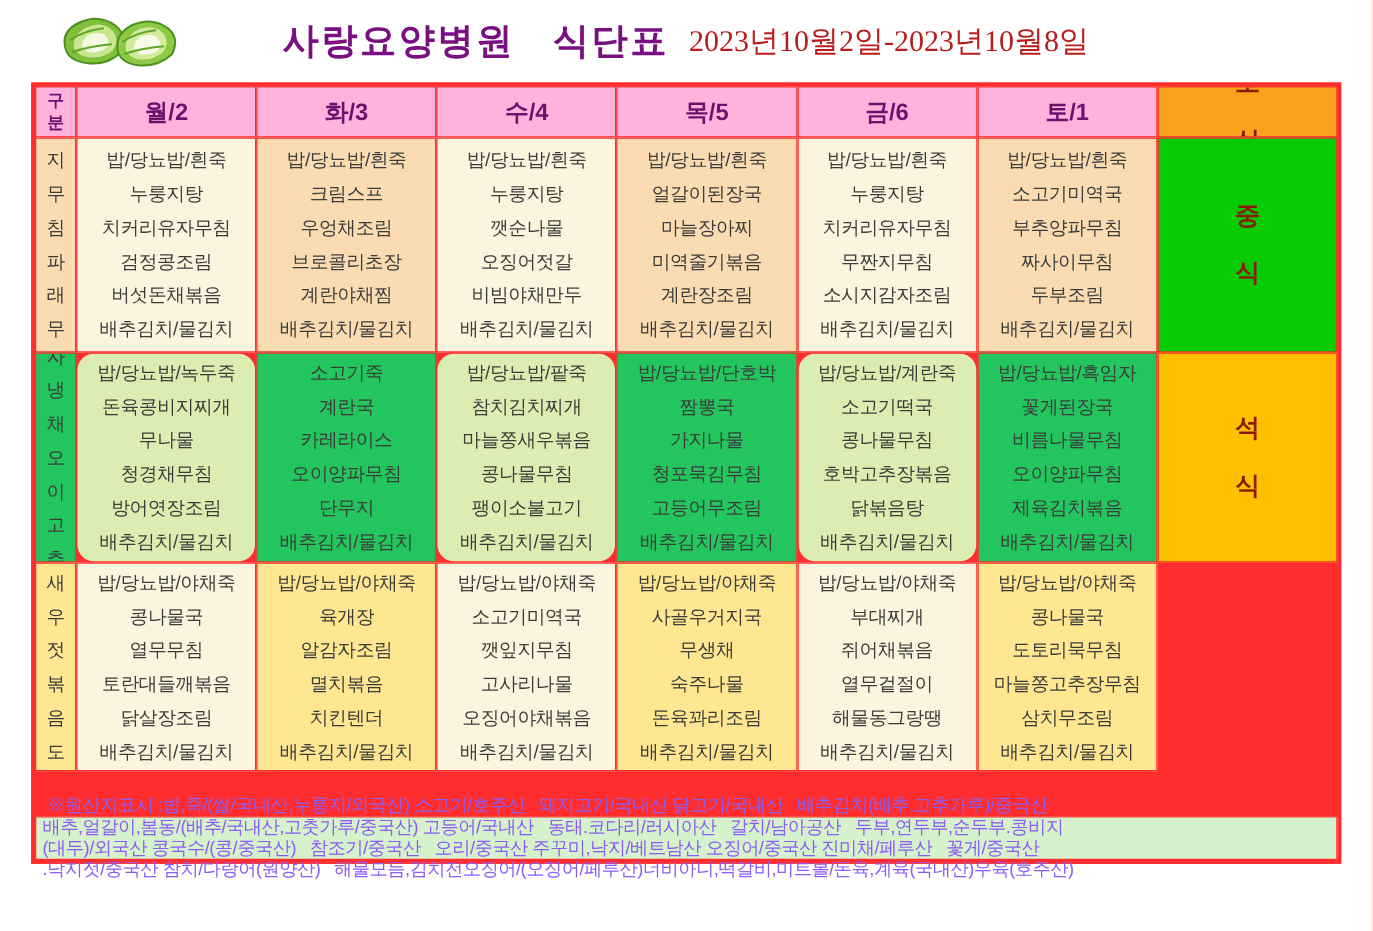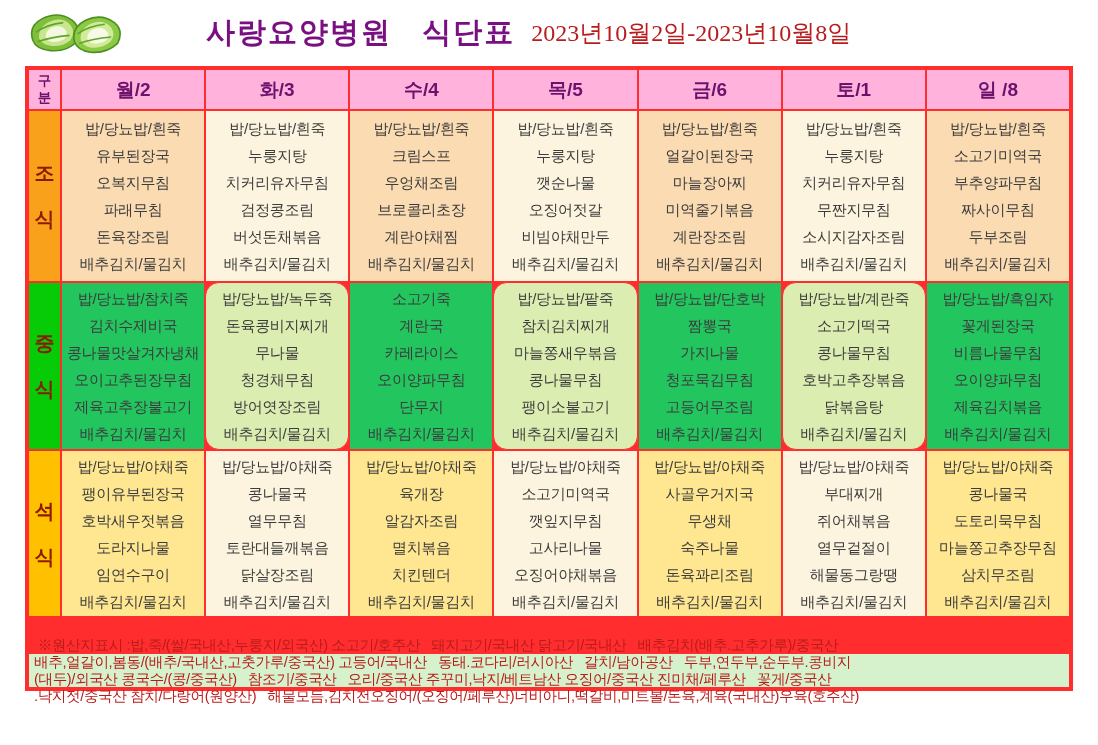--- a/index.html
+++ b/index.html
@@ -1,21 +1,21 @@
 <!DOCTYPE html>
 <html><head>
 <meta charset="utf-8">
 <style>
   html,body{margin:0;padding:0;background:#ffffff;}
   .page{
     width:1098px;height:745px;background:#ffffff;position:relative;
     font-family:"Liberation Sans", sans-serif;overflow:hidden;
   }
   
-  .top-header{height:66px;display:flex;align-items:center;padding-left:28px;box-sizing:border-box;}
+  .top-header{height:66px;display:flex;align-items:center;padding-left:48px;box-sizing:border-box;}
   .logo{width:96px;height:52px;flex:0 0 auto;}
   .page-title{
     margin-left:82px;font-size:29px;font-weight:bold;color:#7A0F82;
     letter-spacing:2px;white-space:pre;
   }
   .date-range{
     margin-left:16px;font-size:24px;color:#b91c1c;
     font-family:"Liberation Serif", serif;white-space:pre;
   }
   
@@ -40,21 +40,21 @@
   .menu-cell{
     font-size:15px;color:#3C3C3C;line-height:27px;white-space:pre-line;
     letter-spacing:-0.3px;padding:1px;
   }
   .bg-peach{background:#FBDBB2;}
   .bg-cream{background:#FDF4DF;}
   .bg-green{background:#22c55e;}
   .bg-olive{background:#DCEDB2;border-radius:14px;}
   .bg-yellow{background:#FFE690;}
   .origin{
-    grid-column:1 / -1;background:#D6F2CD;color:#b91c1c;
+    grid-column:1 / -1;background:#D6F2CD;color:#8b5cf6;
     font-size:14.6px;line-height:17px;letter-spacing:-0.4px;
     white-space:pre-wrap;text-align:left;
     display:flex;align-items:center;justify-content:flex-start;
     padding:2px 3px 2px 5px;border:1px solid #FF2D2D;box-sizing:border-box;margin-top:36px;
   }
   
   .footnote{
     margin-top:16px;text-align:center;color:#1414E0;font-weight:bold;
     font-size:16px;letter-spacing:0.5px;white-space:pre;
   }
@@ -88,21 +88,20 @@
   <div class="menu-table">
 
     <div class="cell hd corner">구
 분</div>
     <div class="cell hd">월/2</div>
     <div class="cell hd">화/3</div>
     <div class="cell hd">수/4</div>
     <div class="cell hd">목/5</div>
     <div class="cell hd">금/6</div>
     <div class="cell hd">토/1</div>
-    <div class="cell hd">일 /8</div>
 
     <div class="cell meal-label lbl-bf">조
 식</div>
     <div class="cell menu-cell bg-peach">밥/당뇨밥/흰죽
 유부된장국
 오복지무침
 파래무침
 돈육장조림
 배추김치/물김치</div>
     <div class="cell menu-cell bg-cream">밥/당뇨밥/흰죽

